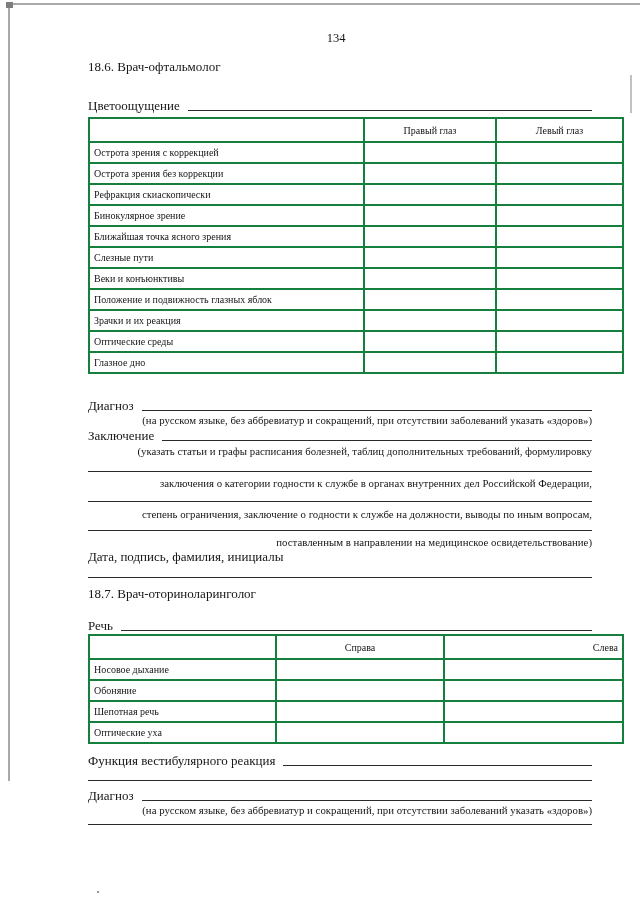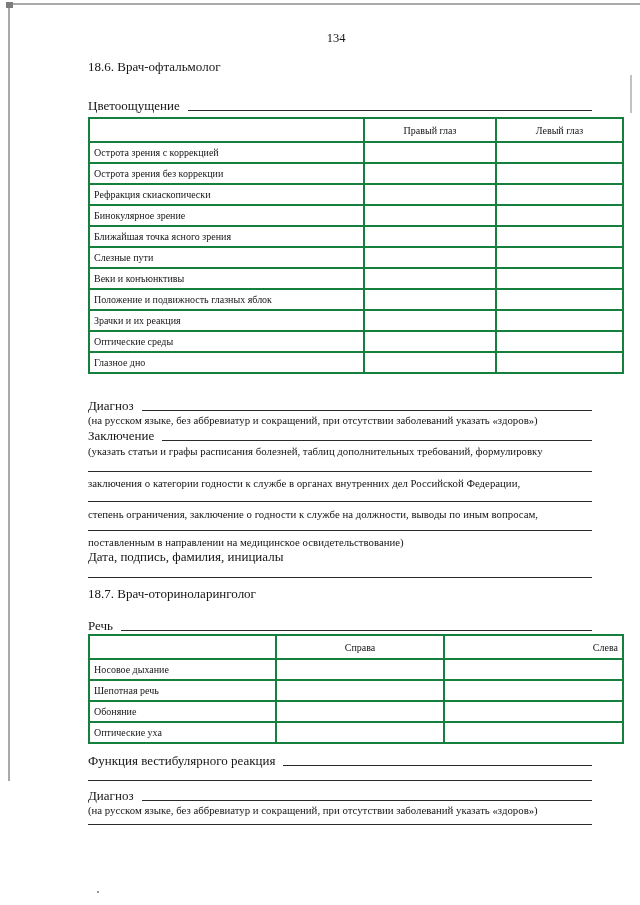--- a/index.html
+++ b/index.html
@@ -19,21 +19,21 @@
   .page-number { top:31px; left:0; width:672px; text-align:center; font-size:12.5px; }
 
   .section-title { font-size:13px; }
 
   .field { display:flex; align-items:flex-end; left:88px; width:504px; }
   .field .flabel { white-space:nowrap; font-size:13px; line-height:15px; }
   .field .fill-line { flex:1; border-bottom:1.5px solid #2b2b2b; margin-left:8px; margin-bottom:2px; }
 
   .hr { left:88px; width:504px; border-top:1.5px solid #2b2b2b; }
 
-  .note { left:88px; width:504px; text-align:left; font-size:10.8px; line-height:13px; }
+  .note { left:88px; width:504px; text-align:right; font-size:10.8px; line-height:13px; }
 
   table { border-collapse:collapse; table-layout:fixed; width:504px; }
   td { border:2px solid #15803d; font-size:10px; padding:0 4px; overflow:hidden; white-space:nowrap; }
   .t-head td { text-align:center; height:22px; }
   .t1 td.c0 { width:265px; } .t1 td.c1 { width:122px; } .t1 td.c2 { width:117px; }
   .t1 tr.t-row td { height:19px; }
   .t2 td.c0 { width:177px; } .t2 td.c1 { width:158px; } .t2 td.c2 { width:169px;text-align:right; }
   .t2 tr.t-row td { height:19px; }
 </style>
 </head>
@@ -157,26 +157,26 @@
     <td class="c0"></td>
     <td class="c1">Справа</td>
     <td class="c2">Слева</td>
   </tr>
   <tr class="t-row">
         <td class="c0">Носовое дыхание</td>
         <td class="c1"></td>
         <td class="c2"></td>
       </tr>
   <tr class="t-row">
-        <td class="c0">Шепотная речь</td>
+        <td class="c0">Обоняние</td>
         <td class="c1"></td>
         <td class="c2"></td>
       </tr>
   <tr class="t-row">
-        <td class="c0">Обоняние</td>
+        <td class="c0">Шепотная речь</td>
         <td class="c1"></td>
         <td class="c2"></td>
       </tr>
   <tr class="t-row">
         <td class="c0">Оптические уха</td>
         <td class="c1"></td>
         <td class="c2"></td>
       </tr>
 </tbody>
   </table>

